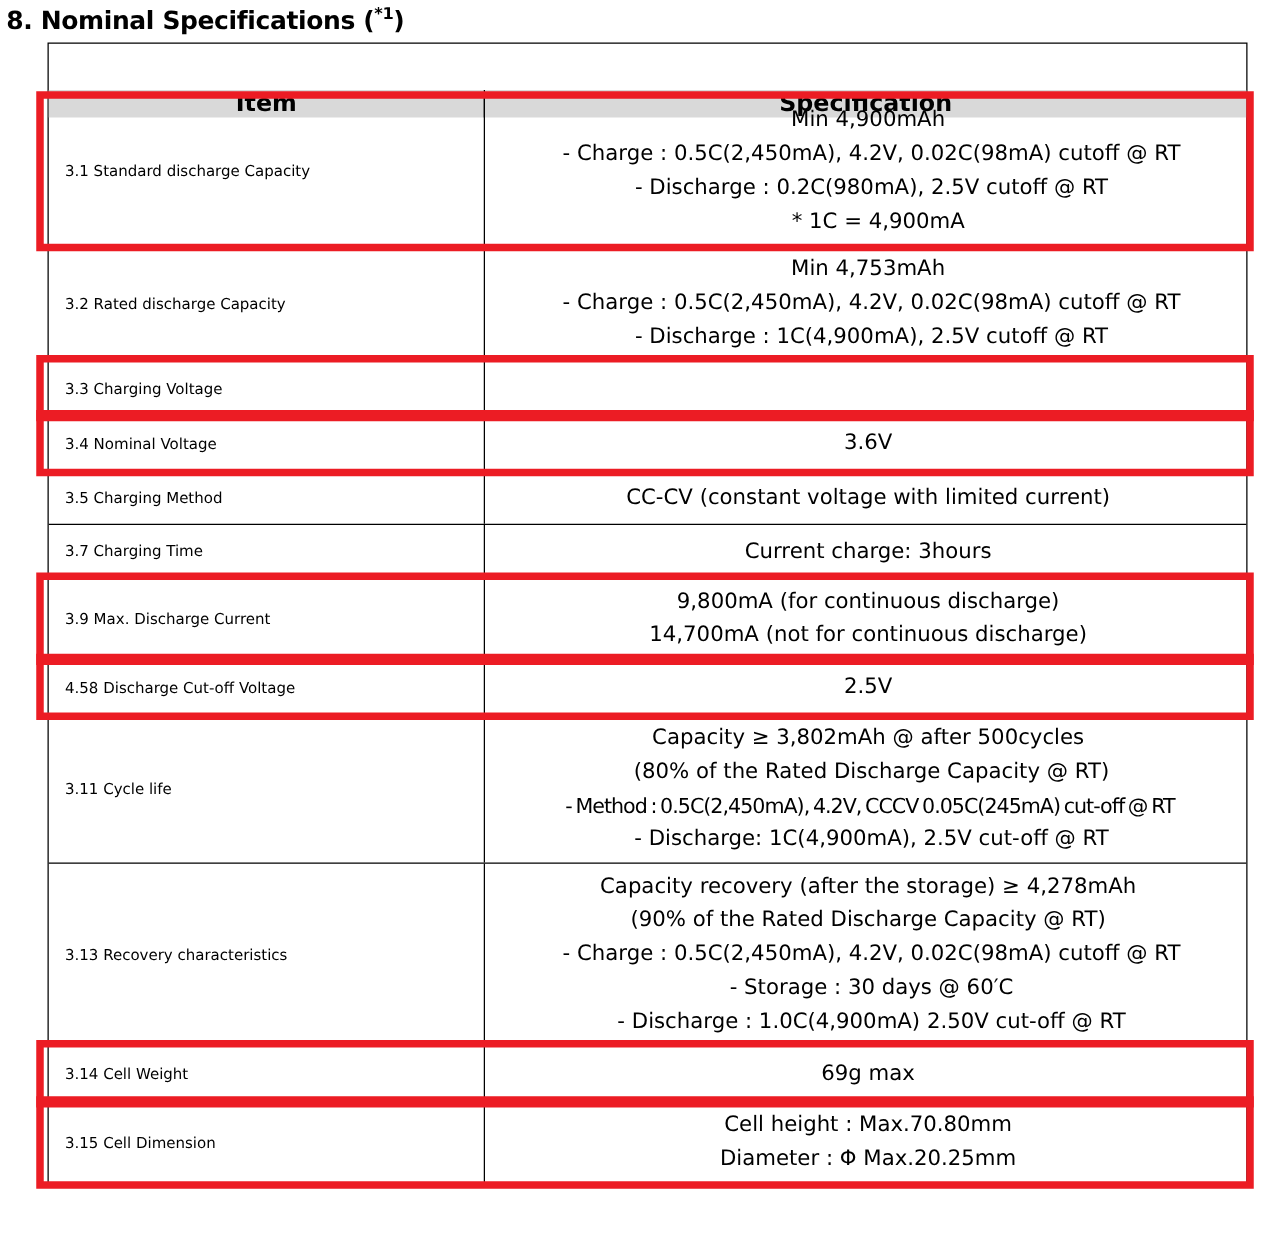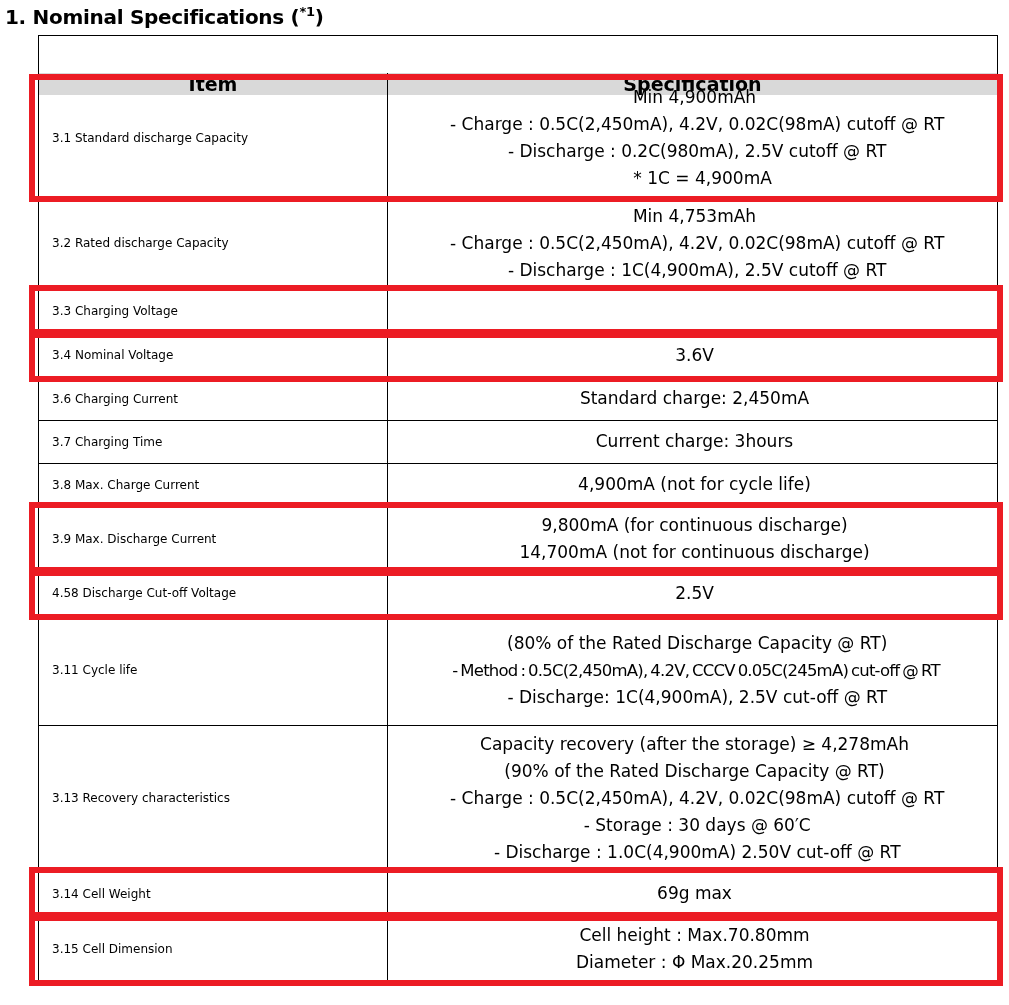--- a/index.html
+++ b/index.html
@@ -76,21 +76,21 @@
     position:absolute;
     top:-5px;bottom:-5px;left:-10px;right:-6px;
     border:6px solid var(--red);
     pointer-events:none;
     z-index:3;
   }
 </style>
 </head>
 <body>
 
-<h1 class="page-title"><span>1. Nominal Specifications (</span><sup>*1</sup><span>)</span></h1>
+<h1 class="page-title"><span>8. Nominal Specifications (</span><sup>*1</sup><span>)</span></h1>
 
 <div class="spec-table">
 
   <div class="t-row header-row">
     <div class="cell-item">Item</div>
     <div class="cell-spec">Specification</div>
   </div>
 
   <div class="t-row hl" style="min-height:112px">
     <div class="cell-item">3.1 Standard discharge Capacity</div>
@@ -115,60 +115,55 @@
     <div class="cell-item">3.3 Charging Voltage</div>
   </div>
 
   <div class="t-row hl" style="min-height:44px">
     <div class="cell-item">3.4 Nominal Voltage</div>
     <div class="cell-spec">
       <div class="spec-line">3.6V</div>
     </div>
   </div>
 
-
   <div class="t-row" style="min-height:43px">
-    <div class="cell-item">3.6 Charging Current</div>
+    <div class="cell-item">3.5 Charging Method</div>
     <div class="cell-spec">
-      <div class="spec-line">Standard charge: 2,450mA</div>
+      <div class="spec-line">CC-CV (constant voltage with limited current)</div>
     </div>
   </div>
+
 
   <div class="t-row" style="min-height:43px">
     <div class="cell-item">3.7 Charging Time</div>
     <div class="cell-spec">
       <div class="spec-line">Current charge: 3hours</div>
     </div>
   </div>
 
-  <div class="t-row" style="min-height:43px">
-    <div class="cell-item">3.8 Max. Charge Current</div>
-    <div class="cell-spec">
-      <div class="spec-line">4,900mA (not for cycle life)</div>
-    </div>
-  </div>
 
   <div class="t-row hl" style="min-height:57px">
     <div class="cell-item">3.9 Max. Discharge Current</div>
     <div class="cell-spec">
       <div class="spec-line">9,800mA (for continuous discharge)</div>
       <div class="spec-line">14,700mA (not for continuous discharge)</div>
     </div>
   </div>
 
   <div class="t-row hl" style="min-height:44px">
     <div class="cell-item">4.58 Discharge Cut-off Voltage</div>
     <div class="cell-spec">
       <div class="spec-line">2.5V</div>
     </div>
   </div>
 
   <div class="t-row" style="min-height:110px">
     <div class="cell-item">3.11 Cycle life</div>
     <div class="cell-spec">
+      <div class="spec-line">Capacity ≥ 3,802mAh @ after 500cycles</div>
       <div class="spec-line"> (80% of the Rated Discharge Capacity @ RT)</div>
       <div class="spec-line condensed"> - Method : 0.5C(2,450mA), 4.2V, CCCV 0.05C(245mA) cut-off @ RT</div>
       <div class="spec-line"> - Discharge: 1C(4,900mA), 2.5V cut-off @ RT</div>
     </div>
   </div>
 
   <div class="t-row" style="min-height:140px">
     <div class="cell-item">3.13 Recovery characteristics</div>
     <div class="cell-spec">
       <div class="spec-line">Capacity recovery (after the storage) ≥ 4,278mAh</div>

